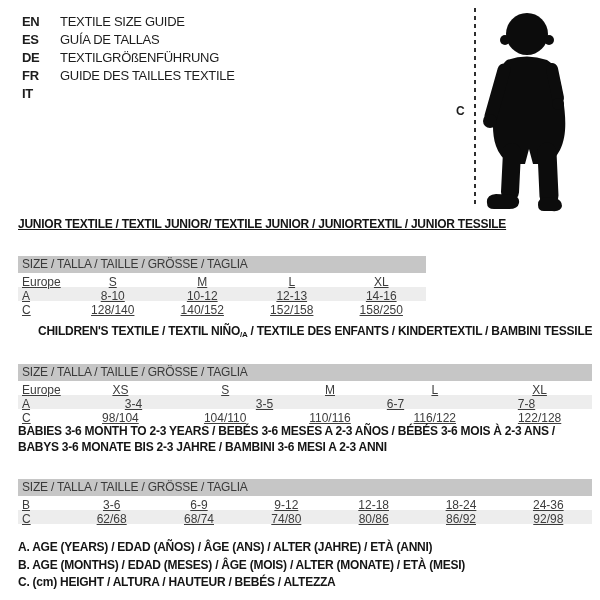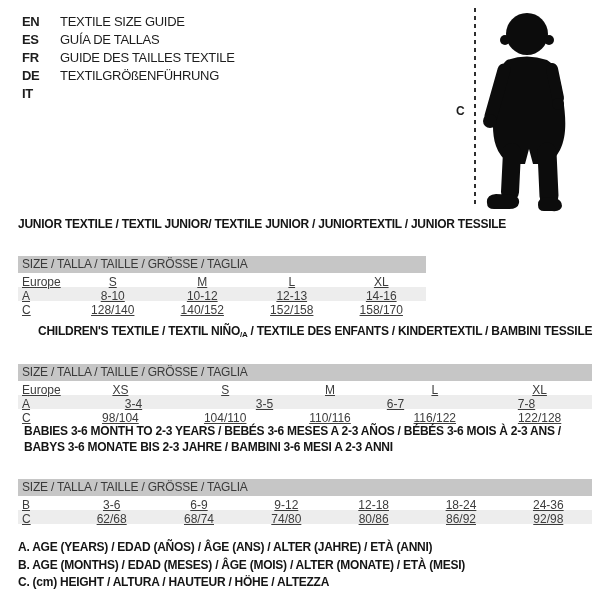--- a/index.html
+++ b/index.html
@@ -11,23 +11,23 @@
   .lang-list{position:absolute;left:22px;top:13px;}
   .lang-row{display:flex;height:18px;line-height:18px;}
   .lang-code{width:38px;font-weight:bold;font-size:13px;letter-spacing:-0.3px;}
   .lang-text{font-weight:normal;font-size:13px;letter-spacing:-0.3px;white-space:nowrap;}
   
   .measure-line-svg{position:absolute;left:473px;top:8px;}
   .measure-label{position:absolute;left:456px;top:104px;font-weight:bold;font-size:12px;}
   .baby-svg{position:absolute;left:483px;top:6px;}
   
   .tbl-title{position:absolute;left:18px;font-weight:bold;font-size:12px;letter-spacing:-0.25px;white-space:nowrap;color:#151515;}
-  .t1-title{top:217px;}
+  .t1-title{top:217px;text-decoration:underline;}
   .t2-title{top:324px;margin-left:20px;}
-  .t3-title{top:423px;line-height:16px;margin-left:6px;}
+  .t3-title{top:423px;line-height:16px;}
   .sub{font-size:8px;vertical-align:-2px;}
   
   .tbl{position:absolute;left:18px;font-size:12px;color:#3c3c3c;}
   .tbl-bar{height:17px;line-height:17px;background:#c6c6c6;padding-left:4px;color:#3a3a3a;letter-spacing:-0.2px;margin-top:16px;}
   .trow{display:flex;height:14px;line-height:18px;text-decoration:underline;}
   .trow.stripe{background:#ededed;}
   .tlabel{width:50px;padding-left:4px;box-sizing:border-box;}
   .tcell{flex:1 1 0;text-align:center;}
   .t1{top:240px;width:408px;}
   .t2{top:348px;width:574px;}
@@ -46,26 +46,26 @@
   <div class="lang-list">
     <div class="lang-row">
       <span class="lang-code">EN</span>
       <span class="lang-text">TEXTILE SIZE GUIDE</span>
     </div>
     <div class="lang-row">
       <span class="lang-code">ES</span>
       <span class="lang-text">GUÍA DE TALLAS</span>
     </div>
     <div class="lang-row">
+      <span class="lang-code">DE</span>
+      <span class="lang-text">TEXTILGRÖßENFÜHRUNG</span>
+    </div>
+    <div class="lang-row">
       <span class="lang-code">FR</span>
       <span class="lang-text">GUIDE DES TAILLES TEXTILE</span>
-    </div>
-    <div class="lang-row">
-      <span class="lang-code">DE</span>
-      <span class="lang-text">TEXTILGRÖßENFÜHRUNG</span>
     </div>
     <div class="lang-row">
       <span class="lang-code">IT</span>
     </div>
   </div>
 
   <svg class="measure-line-svg" width="4" height="200">
     <line x1="2" y1="0" x2="2" y2="198" stroke="#2e2e2e" stroke-width="2" stroke-dasharray="4 4"></line>
   </svg>
   <div class="measure-label">C</div>
@@ -100,21 +100,21 @@
       <span class="tcell">8-10</span>
       <span class="tcell">10-12</span>
       <span class="tcell">12-13</span>
       <span class="tcell">14-16</span>
     </div>
     <div class="trow">
       <span class="tlabel">C</span>
       <span class="tcell">128/140</span>
       <span class="tcell">140/152</span>
       <span class="tcell">152/158</span>
-      <span class="tcell">158/170</span>
+      <span class="tcell">158/250</span>
     </div>
   </div>
 
   <div class="tbl-title t2-title"><span>CHILDREN'S TEXTILE / TEXTIL NIÑO</span><span class="sub">/A</span><span> / TEXTILE DES ENFANTS / KINDERTEXTIL / BAMBINI TESSILE</span></div>
   <div class="tbl t2">
     <div class="tbl-bar">SIZE / TALLA / TAILLE / GRÖSSE / TAGLIA</div>
     <div class="trow">
       <span class="tlabel">Europe</span>
       <span class="tcell">XS</span>
       <span class="tcell">S</span>
@@ -161,16 +161,16 @@
       <span class="tcell">74/80</span>
       <span class="tcell">80/86</span>
       <span class="tcell">86/92</span>
       <span class="tcell">92/98</span>
     </div>
   </div>
 
   <div class="legend">
     <div>A. AGE (YEARS) / EDAD (AÑOS) / ÂGE (ANS) / ALTER (JAHRE) / ETÀ (ANNI)</div>
     <div>B. AGE (MONTHS) / EDAD (MESES) / ÂGE (MOIS) / ALTER (MONATE) / ETÀ (MESI)</div>
-    <div>C. (cm) HEIGHT / ALTURA / HAUTEUR / HÖHE / ALTEZZA</div>
+    <div>C. (cm) HEIGHT / ALTURA / HAUTEUR / BEBÉS / ALTEZZA</div>
   </div>
 
 </div>
 
 </body></html>

